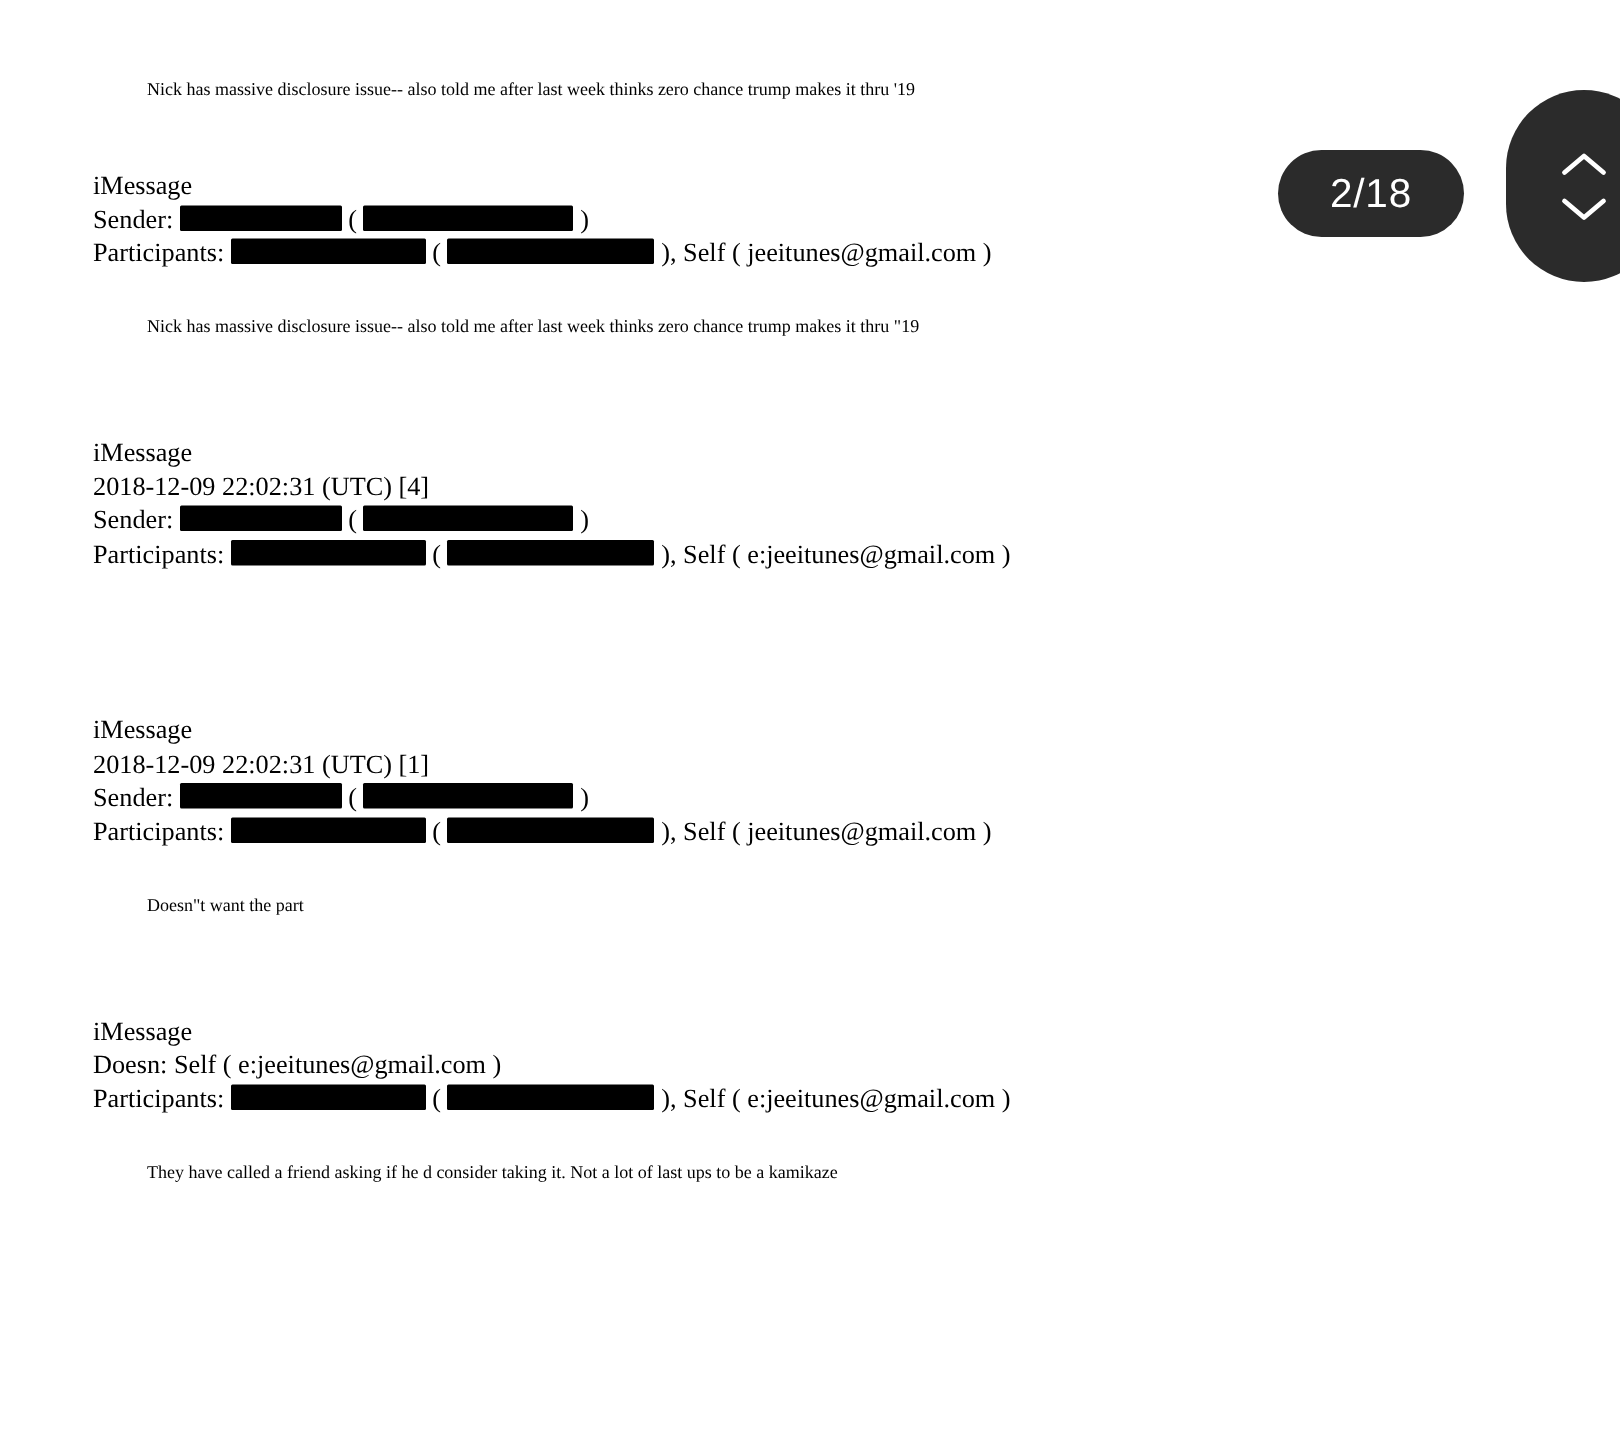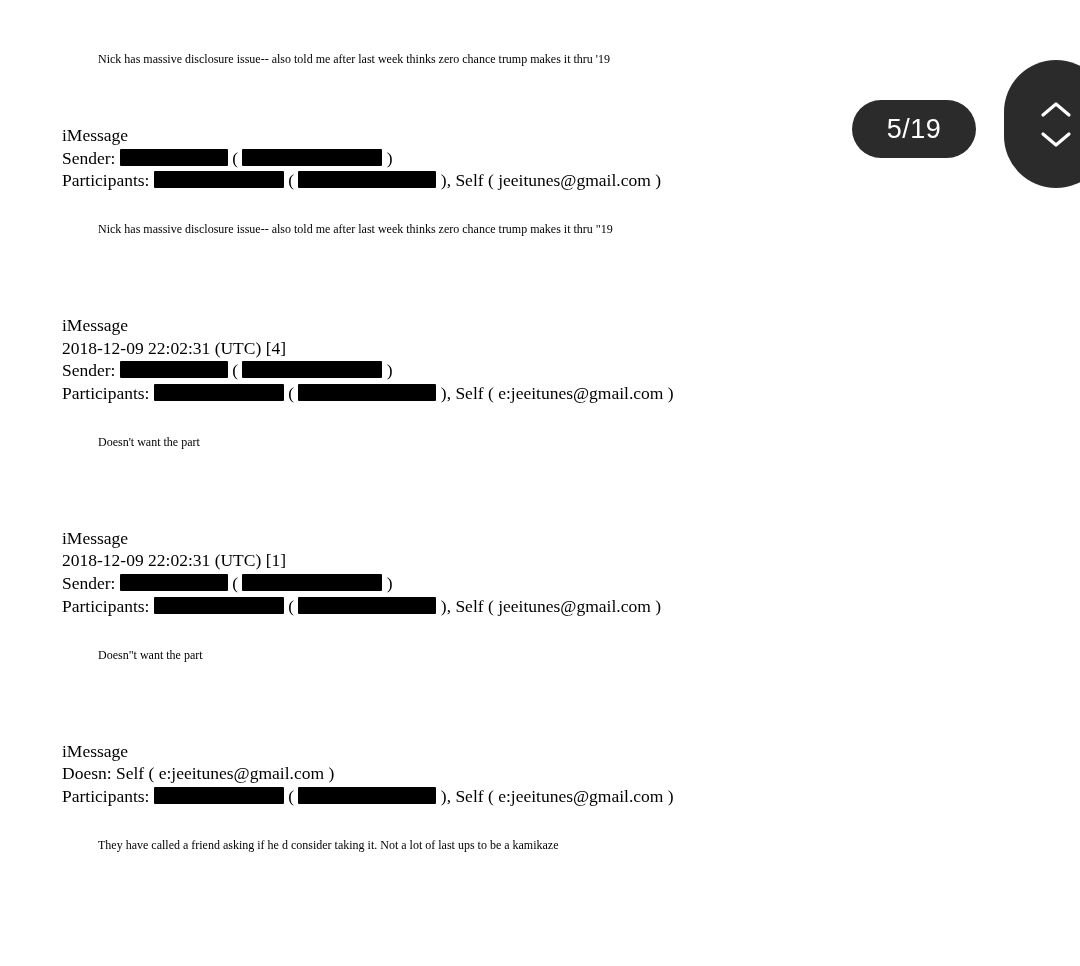--- a/index.html
+++ b/index.html
@@ -33,21 +33,21 @@
   }
 
   .msg-body {
     margin: 0 0 0 36px;
     font-size: 12px;
     line-height: 1.32;
     width: 770px;
   }
 
   .block {
-    margin-top: 12px;
+    margin-top: 0;
   }
 
   .meta-line {
     white-space: nowrap;
     font-size: 17.5px;
     line-height: 1.30;
   }
 
   .redact {
     display: inline-block;
@@ -147,21 +147,20 @@
         <span>)</span>
       </div>
       <div class="meta-line">
         <span>Participants:</span>
         <span class="redact" style="width:130px"></span>
         <span>(</span>
         <span class="redact" style="width:138px"></span>
         <span>), Self ( e:jeeitunes@gmail.com )</span>
       </div>
       <div class="spacer-md"></div>
-      <p class="msg-body">Doesn't want the part</p>
     </div>
 
     <div class="spacer-lg"></div>
     <div style="height:20px"></div>
 
     <div class="block">
       <div class="meta-line">iMessage</div>
       <div class="meta-line">2018-12-09 22:02:31 (UTC) [1]</div>
       <div class="meta-line">
         <span>Sender:</span>
@@ -194,21 +193,21 @@
         <span class="redact" style="width:138px"></span>
         <span>), Self ( e:jeeitunes@gmail.com )</span>
       </div>
       <div class="spacer-md"></div>
       <p class="msg-body">They have called  a friend asking if he d consider taking it.   Not a lot of last ups to be a kamikaze</p>
     </div>
 
   </div>
 
   <div class="page-pill">
-    <span>5/19</span>
+    <span>2/18</span>
   </div>
 
   <div class="nav-fab">
     <span class="chev">
       <svg width="34" height="20" viewBox="0 0 34 20" fill="none">
         <path d="M4 16 L17 5 L30 16" stroke="#ffffff" stroke-width="3.2" stroke-linecap="round" stroke-linejoin="round"></path>
       </svg>
     </span>
     <span class="chev">
       <svg width="34" height="20" viewBox="0 0 34 20" fill="none">

